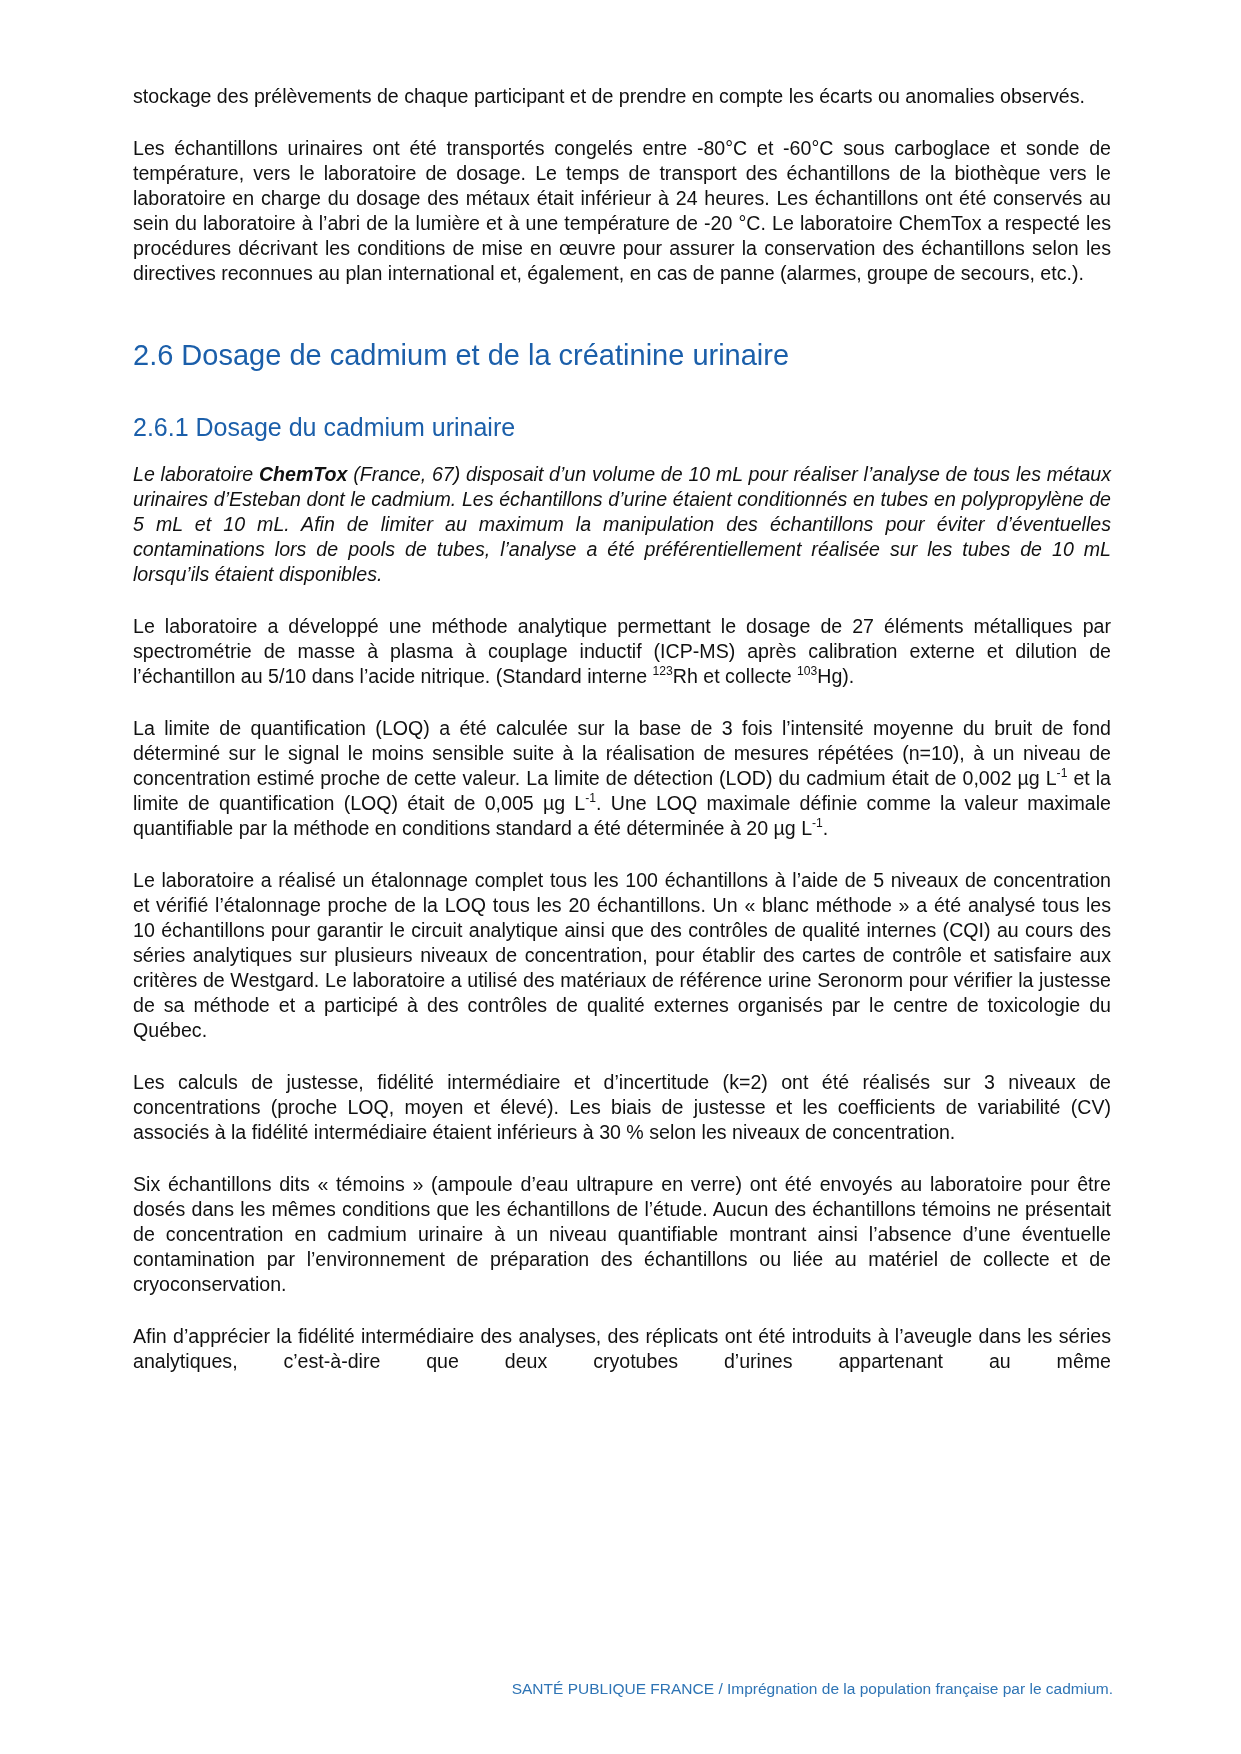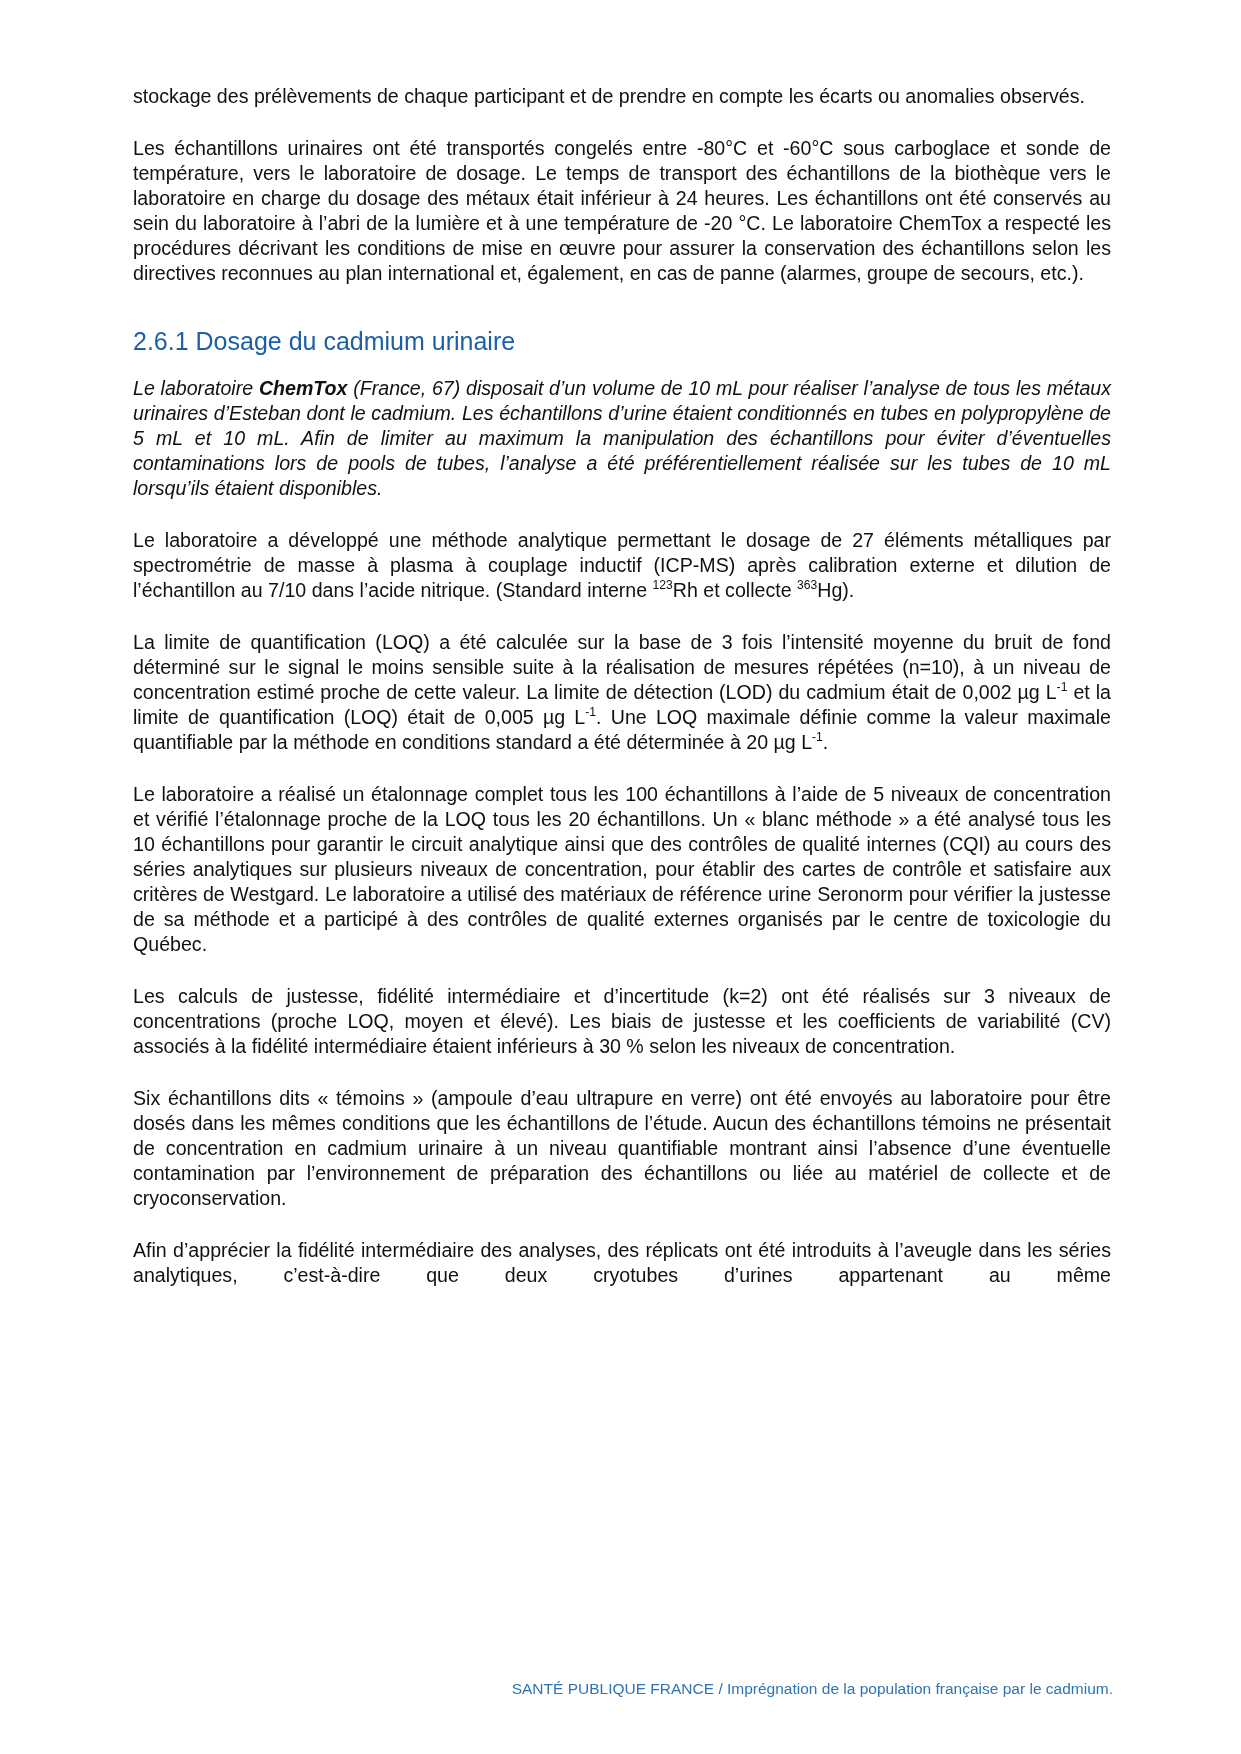--- a/index.html
+++ b/index.html
@@ -61,24 +61,25 @@
     line-height:21px;
   }
 </style>
 </head>
 <body>
 
 <div class="content">
   <p class="body"><span>stockage des prélèvements de chaque participant et de prendre en compte les écarts ou anomalies observés.</span></p>
   <p class="body"><span>Les échantillons urinaires ont été transportés congelés entre -80°C et -60°C sous carboglace et sonde de température, vers le laboratoire de dosage. Le temps de transport des échantillons de la biothèque vers le laboratoire en charge du dosage des métaux était inférieur à 24 heures. Les échantillons ont été conservés au sein du laboratoire à l’abri de la lumière et à une température de -20 °C. Le laboratoire ChemTox a respecté les procédures décrivant les conditions de mise en œuvre pour assurer la conservation des échantillons selon les directives reconnues au plan international et, également, en cas de panne (alarmes, groupe de secours, etc.).</span></p>
 
+  <h1 class="section">2.6 Dosage de cadmium et de la créatinine urinaire</h1>
   <h2 class="subsection">2.6.1 Dosage du cadmium urinaire</h2>
 
   <p class="body"><span>Le laboratoire </span><span class="b">ChemTox</span><span> (France, 67) disposait d’un volume de 10 mL pour réaliser l’analyse de tous les métaux urinaires d’Esteban dont le cadmium. Les échantillons d’urine étaient conditionnés en tubes en polypropylène de 5 mL et 10 mL. Afin de limiter au maximum la manipulation des échantillons pour éviter d’éventuelles contaminations lors de pools de tubes, l’analyse a été préférentiellement réalisée sur les tubes de 10 mL lorsqu’ils étaient disponibles.</span></p>
-  <p class="body"><span>Le laboratoire a développé une méthode analytique permettant le dosage de 27 éléments métalliques par spectrométrie de masse à plasma à couplage inductif (ICP-MS) après calibration externe et dilution de l’échantillon au 7/10 dans l’acide nitrique. (Standard interne </span><sup>123</sup><span>Rh et collecte </span><sup>363</sup><span>Hg).</span></p>
+  <p class="body"><span>Le laboratoire a développé une méthode analytique permettant le dosage de 27 éléments métalliques par spectrométrie de masse à plasma à couplage inductif (ICP-MS) après calibration externe et dilution de l’échantillon au 5/10 dans l’acide nitrique. (Standard interne </span><sup>123</sup><span>Rh et collecte </span><sup>103</sup><span>Hg).</span></p>
   <p class="body"><span>La limite de quantification (LOQ) a été calculée sur la base de 3 fois l’intensité moyenne du bruit de fond déterminé sur le signal le moins sensible suite à la réalisation de mesures répétées (n=10), à un niveau de concentration estimé proche de cette valeur. La limite de détection (LOD) du cadmium était de 0,002 µg L</span><sup>-1</sup><span> et la limite de quantification (LOQ) était de 0,005 µg L</span><sup>-1</sup><span>. Une LOQ maximale définie comme la valeur maximale quantifiable par la méthode en conditions standard a été déterminée à 20 µg L</span><sup>-1</sup><span>.</span></p>
   <p class="body"><span>Le laboratoire a réalisé un étalonnage complet tous les 100 échantillons à l’aide de 5 niveaux de concentration et vérifié l’étalonnage proche de la LOQ tous les 20 échantillons. Un « blanc méthode » a été analysé tous les 10 échantillons pour garantir le circuit analytique ainsi que des contrôles de qualité internes (CQI) au cours des séries analytiques sur plusieurs niveaux de concentration, pour établir des cartes de contrôle et satisfaire aux critères de Westgard. Le laboratoire a utilisé des matériaux de référence urine Seronorm pour vérifier la justesse de sa méthode et a participé à des contrôles de qualité externes organisés par le centre de toxicologie du Québec.</span></p>
   <p class="body"><span>Les calculs de justesse, fidélité intermédiaire et d’incertitude (k=2) ont été réalisés sur 3 niveaux de concentrations (proche LOQ, moyen et élevé). Les biais de justesse et les coefficients de variabilité (CV) associés à la fidélité intermédiaire étaient inférieurs à 30 % selon les niveaux de concentration.</span></p>
   <p class="body"><span>Six échantillons dits « témoins » (ampoule d’eau ultrapure en verre) ont été envoyés au laboratoire pour être dosés dans les mêmes conditions que les échantillons de l’étude. Aucun des échantillons témoins ne présentait de concentration en cadmium urinaire à un niveau quantifiable montrant ainsi l’absence d’une éventuelle contamination par l’environnement de préparation des échantillons ou liée au matériel de collecte et de cryoconservation.</span></p>
   <p class="body justify-last"><span>Afin d’apprécier la fidélité intermédiaire des analyses, des réplicats ont été introduits à l’aveugle dans les séries analytiques, c’est-à-dire que deux cryotubes d’urines appartenant au même</span></p>
 </div>
 
 <div class="footer">
   <div>SANTÉ PUBLIQUE FRANCE / Imprégnation de la population française par le cadmium.</div>
 </div>

